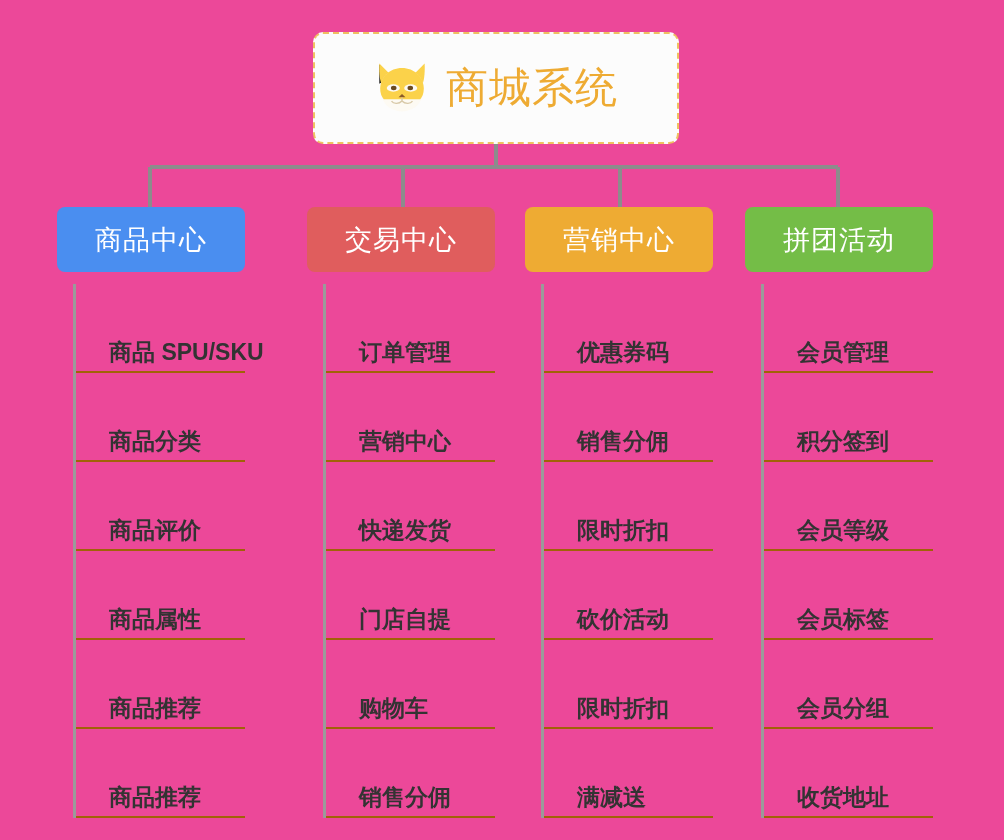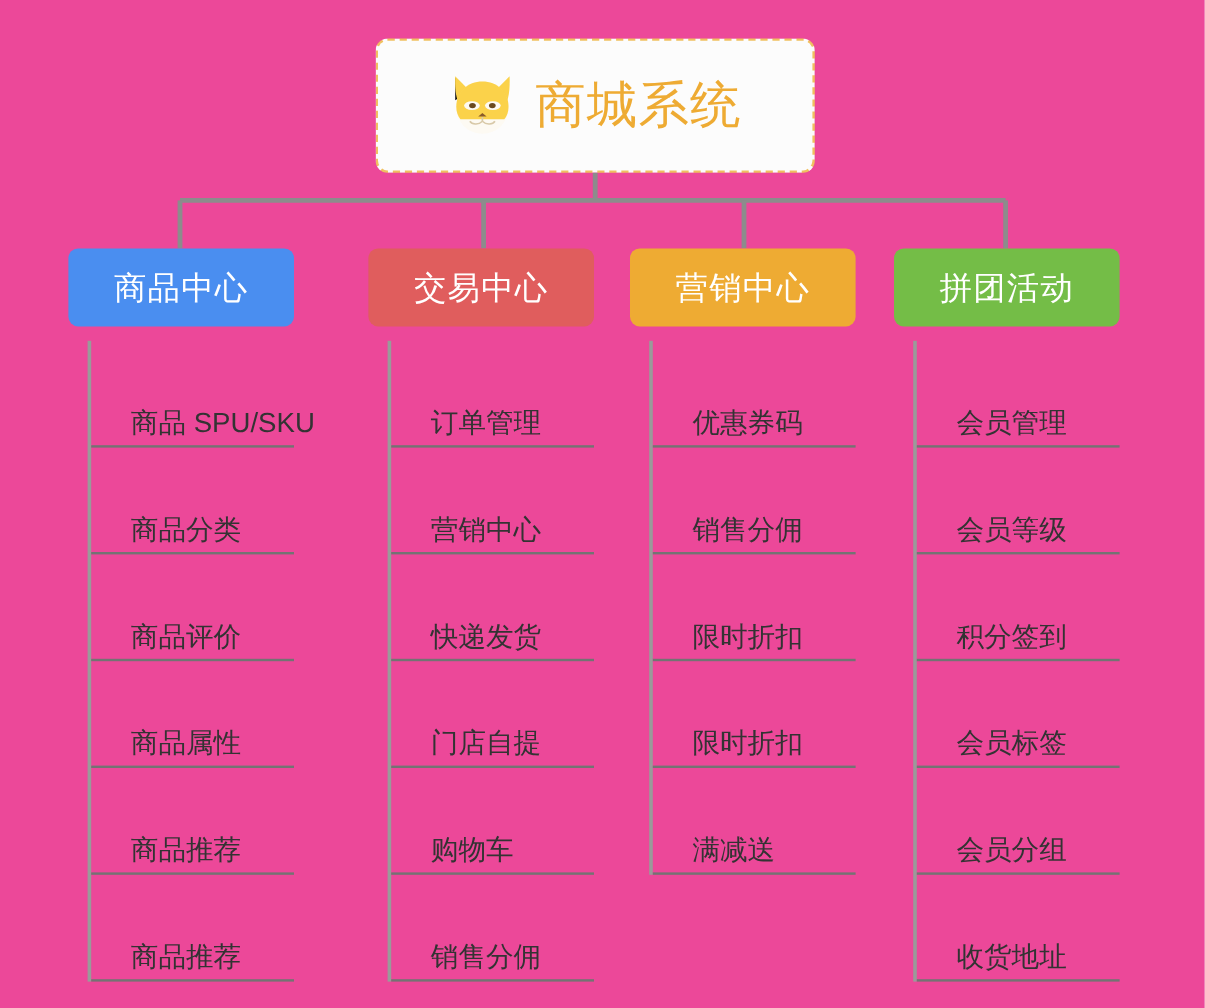--- a/index.html
+++ b/index.html
@@ -88,21 +88,22 @@
     margin-left: 16px;
     border-left: 3px solid #9a9a9a;
     padding-left: 0;
     list-style: none;
   }
   .leaf-item {
     position: relative;
     height: 89px;
     display: flex;
     align-items: flex-end;
-    border-bottom: 2px solid #737373;
+    border-bottom: 2px solid #a16207;
+    font-weight: bold;
   }
   .leaf-label {
     font-size: 23px;
     color: #333333;
     padding-left: 33px;
     padding-bottom: 6px;
     white-space: nowrap;
     line-height: 1.1;
   }
 </style>
@@ -202,43 +203,46 @@
       <li class="leaf-item">
         <span class="leaf-label">优惠券码</span>
       </li>
       <li class="leaf-item">
         <span class="leaf-label">销售分佣</span>
       </li>
       <li class="leaf-item">
         <span class="leaf-label">限时折扣</span>
       </li>
       <li class="leaf-item">
+        <span class="leaf-label">砍价活动</span>
+      </li>
+      <li class="leaf-item">
         <span class="leaf-label">限时折扣</span>
       </li>
       <li class="leaf-item">
         <span class="leaf-label">满减送</span>
       </li>
     </ul>
   </div>
 
   <div class="column col-3">
     <div class="cat-header" style="background:#74bd47">
       <span>拼团活动</span>
     </div>
     <ul class="leaf-list">
       <li class="leaf-item">
         <span class="leaf-label">会员管理</span>
       </li>
       <li class="leaf-item">
+        <span class="leaf-label">积分签到</span>
+      </li>
+      <li class="leaf-item">
         <span class="leaf-label">会员等级</span>
       </li>
       <li class="leaf-item">
-        <span class="leaf-label">积分签到</span>
-      </li>
-      <li class="leaf-item">
         <span class="leaf-label">会员标签</span>
       </li>
       <li class="leaf-item">
         <span class="leaf-label">会员分组</span>
       </li>
       <li class="leaf-item">
         <span class="leaf-label">收货地址</span>
       </li>
     </ul>
   </div>

